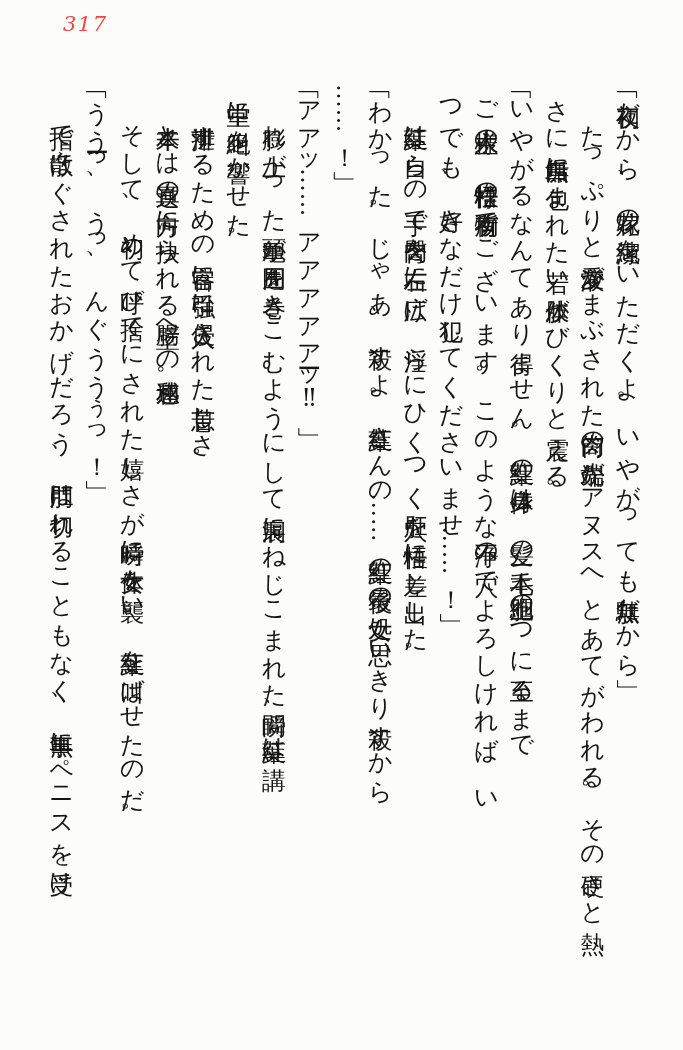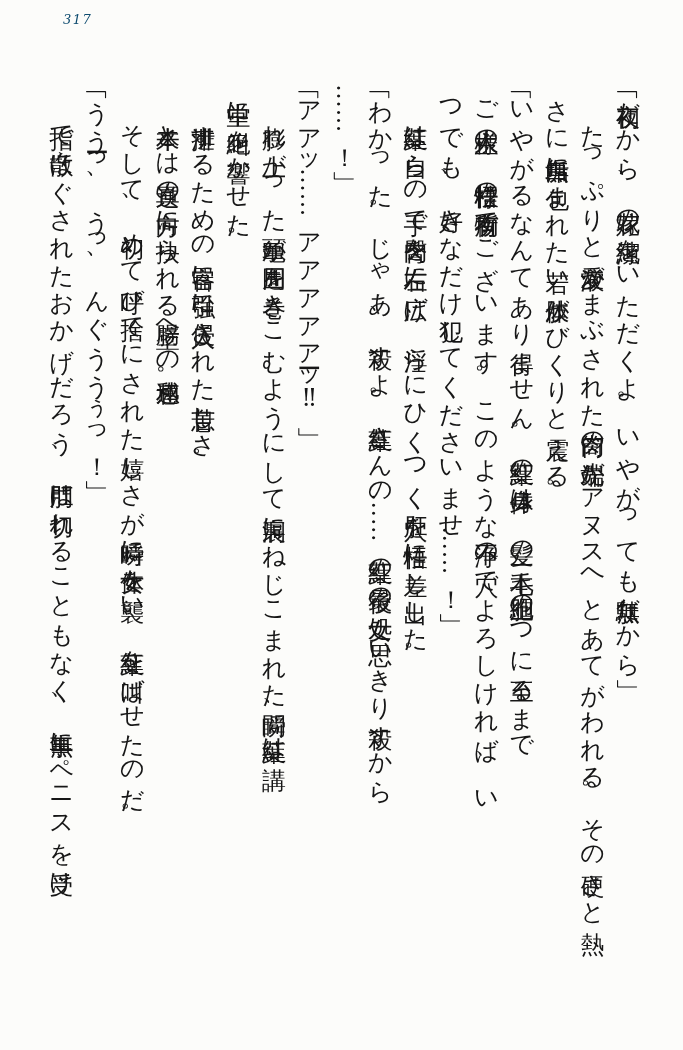--- a/index.html
+++ b/index.html
@@ -16,23 +16,23 @@
   .page {
     position: absolute;
     inset: 0;
   }
   .page-number {
     position: absolute;
     top: 12px;
     left: 63px;
     font-family: "DejaVu Serif", "Liberation Serif", serif;
     font-style: italic;
-    font-size: 13px;
+    font-size: 21px;
     letter-spacing: 1.5px;
-    color: #0c4a6e;
+    color: #ef4444;
   }
   .text-block {
     position: absolute;
     top: 84px;
     right: 38px;
     height: 940px;
     writing-mode: vertical-rl;
     -webkit-writing-mode: vertical-rl;
     text-orientation: mixed;
     font-family: "DejaVu Serif", "Liberation Serif", serif;

